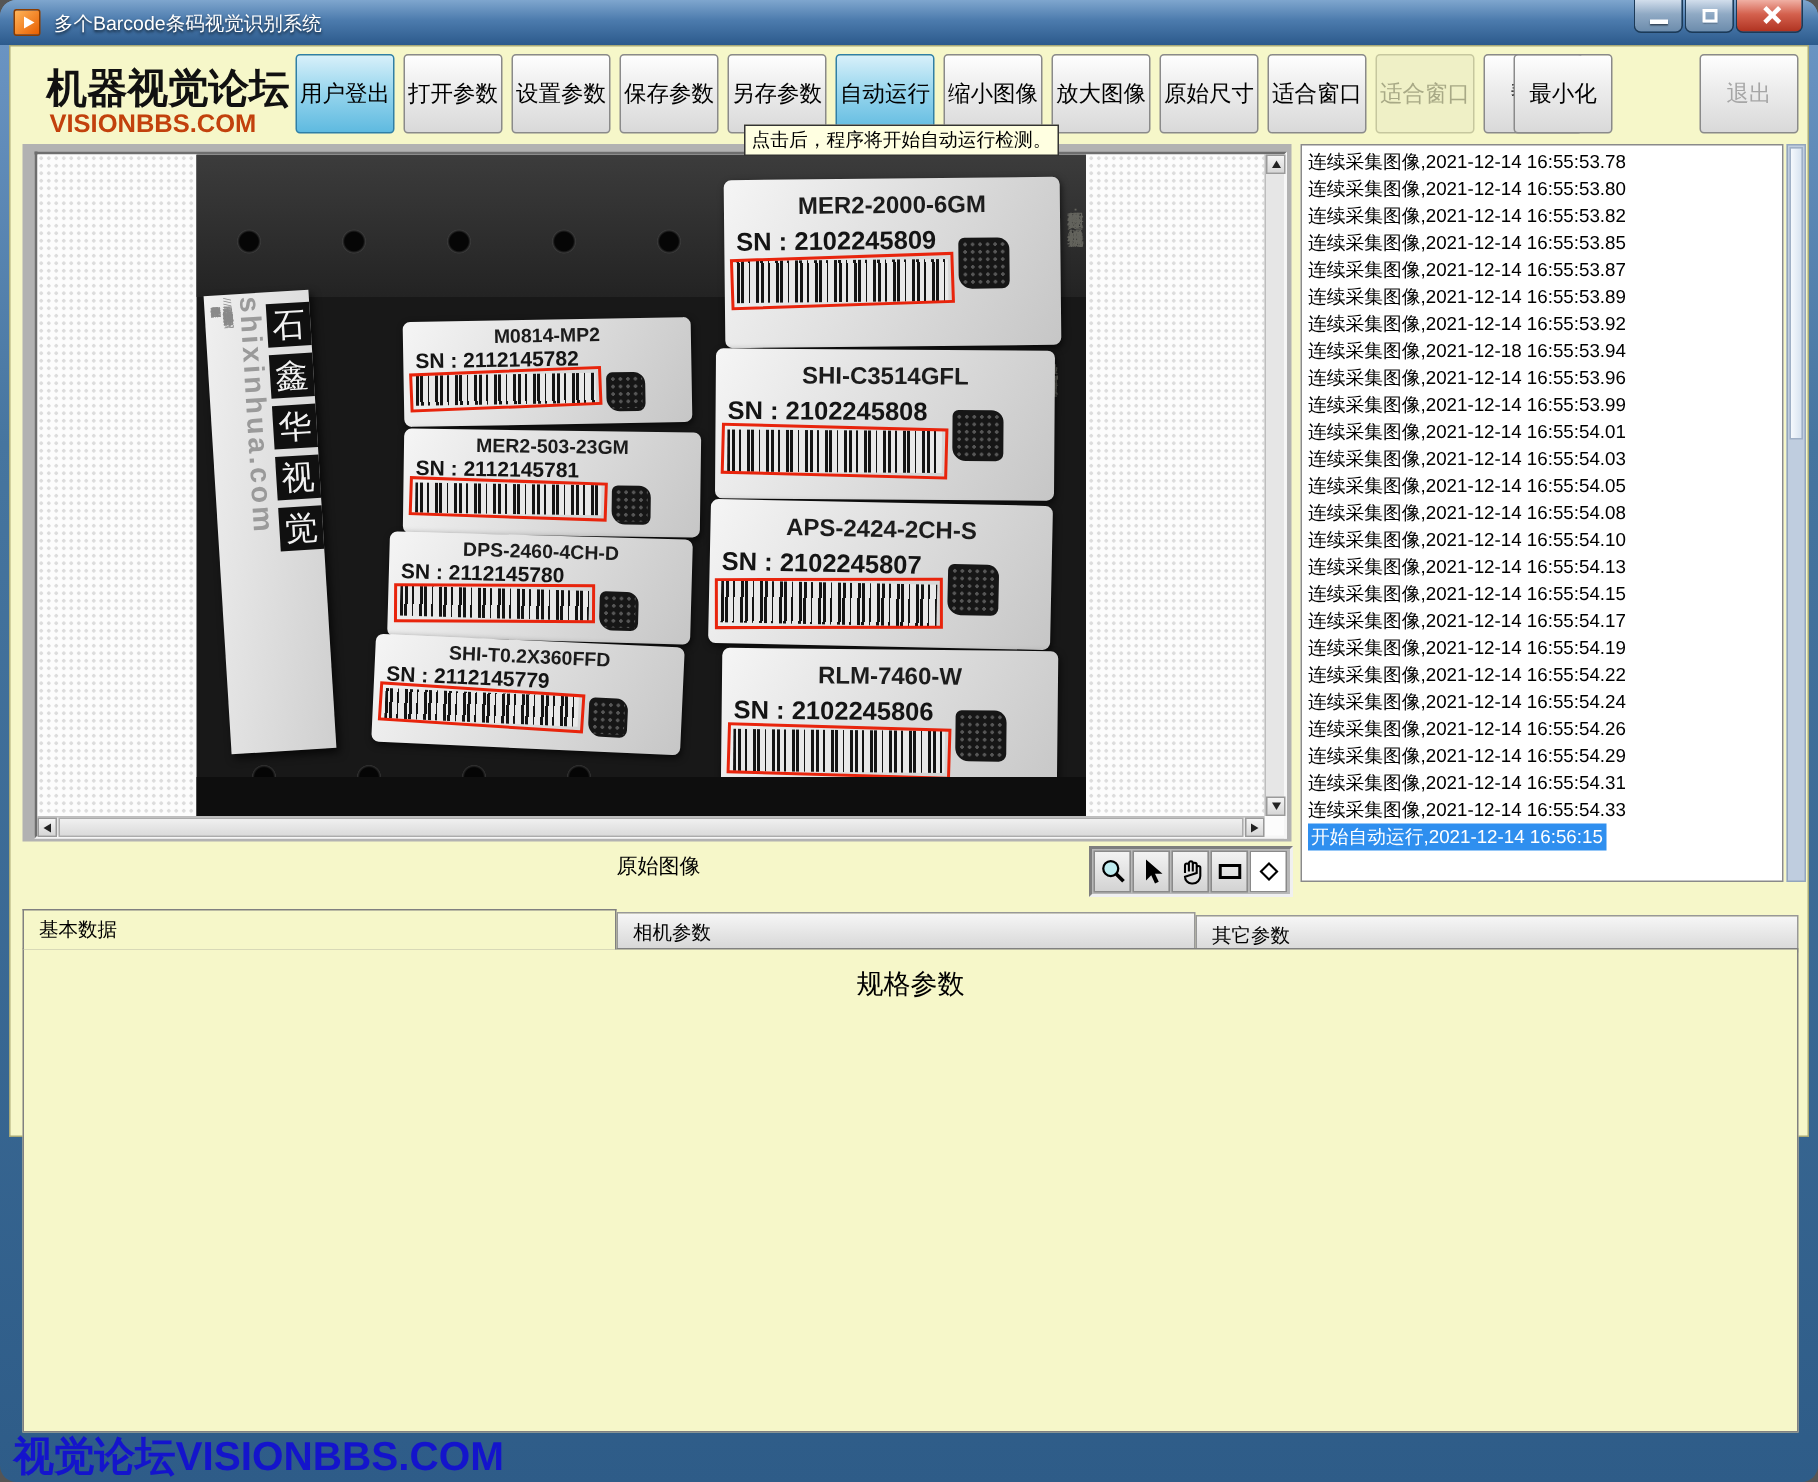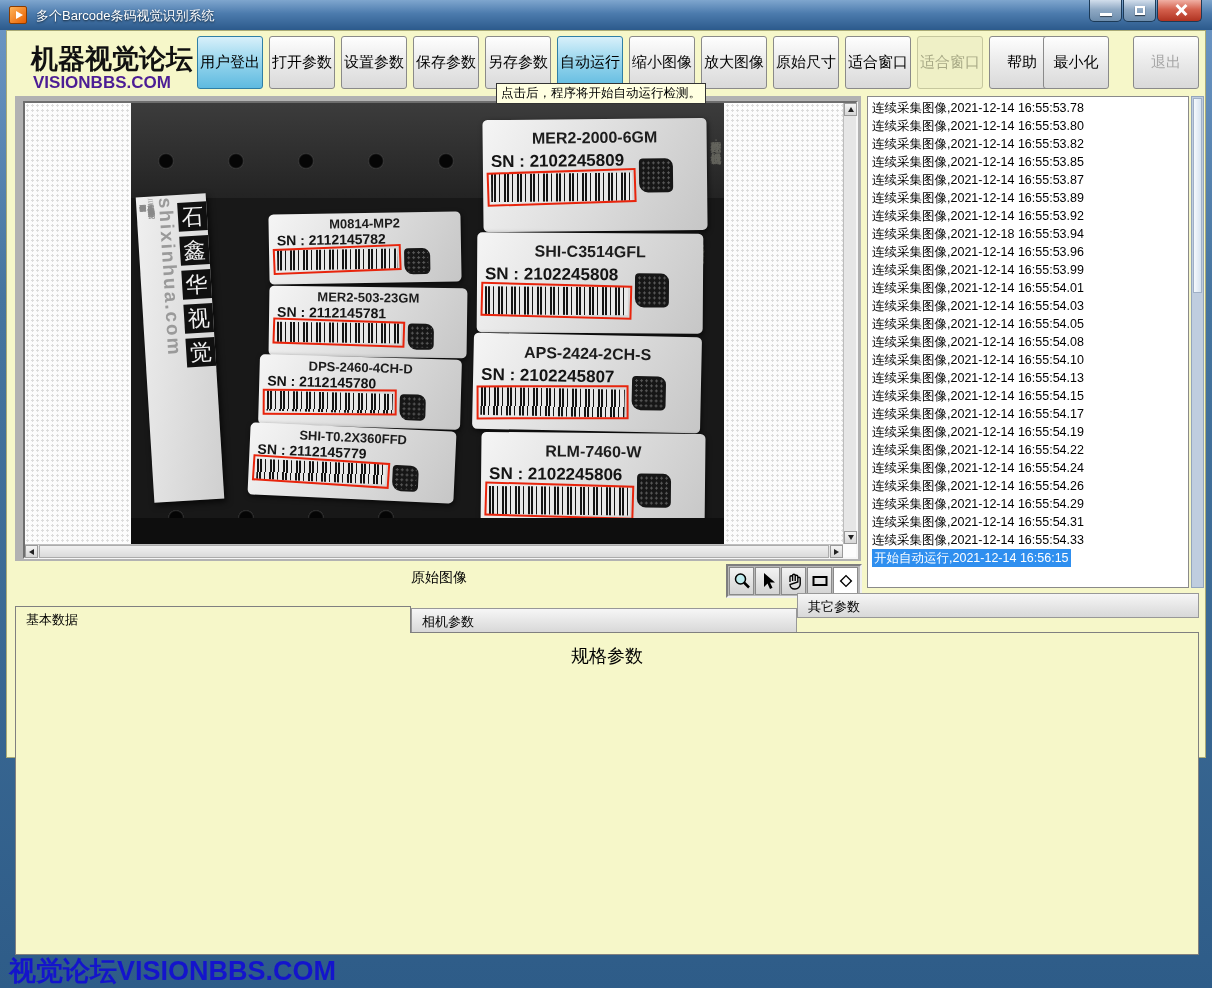--- a/index.html
+++ b/index.html
@@ -1,19 +1,19 @@
 <!DOCTYPE html>
 <html><head>
 <meta charset="utf-8">
 <style>
   * { margin:0; padding:0; box-sizing:border-box; }
   body { font-family:"Liberation Sans","DejaVu Sans",sans-serif; background:#555; }
   .win { position:relative; width:1212px; height:988px;
          background:linear-gradient(180deg,#6E97C6 0%,#46759F 30%,#2E5C88 100%);
-         overflow:hidden; }
+         overflow:hidden;border-radius:11px; }
   
   .titlebar { position:absolute; left:0; top:0; width:100%; height:30px;
       background:linear-gradient(180deg,#7FA6CE 0%,#4C7BAD 45%,#2C5A8C 100%); }
   .app-icon { position:absolute; left:9px; top:6px; width:18px; height:18px; border-radius:2px;
       background:linear-gradient(135deg,#FFB55A,#E85E00); border:1px solid #8A3C00; }
   .app-icon::after { content:''; position:absolute; left:6px; top:4px;
       border-left:7px solid #fff; border-top:4px solid transparent; border-bottom:4px solid transparent; }
   .title-text { position:absolute; left:36px; top:7px; color:#fff; font-size:13px; text-shadow:0 1px 2px #123; }
   .winbtns { position:absolute; right:10px; top:0; display:flex; }
   .wbtn { width:33px; height:22px; border:1px solid #1C3A57; border-top:none;
@@ -22,21 +22,21 @@
   .wbtn.close { width:45px; background:linear-gradient(#F0B0A4,#D4614E 45%,#B03321); }
   .glyph-min { position:absolute; left:10px; top:13px; width:12px; height:3px; background:#fff; box-shadow:0 1px 1px #345; }
   .glyph-max { position:absolute; left:11px; top:6px; width:10px; height:9px; border:2px solid #fff; box-shadow:0 1px 1px #345; }
   .glyph-x  { position:absolute; left:17px; top:4px; width:12px; height:12px; }
   .glyph-x::before,.glyph-x::after { content:''; position:absolute; left:5px; top:-1px; width:3px; height:14px; background:#fff; }
   .glyph-x::before { transform:rotate(45deg); } .glyph-x::after { transform:rotate(-45deg); }
   
   .client { position:absolute; left:6px; top:30px; width:1200px; height:728px;
       background:#F6F7C9; border:1px solid #A9AA77; }
   .logo1 { position:absolute; left:24px; top:10px; font-size:27px; font-weight:bold; color:#111; }
-  .logo2 { position:absolute; left:26px; top:42px; font-size:17px; font-weight:bold; color:#4c1d95; }
+  .logo2 { position:absolute; left:26px; top:42px; font-size:17px; font-weight:bold; color:#c2410c; }
   .btn { position:absolute; top:5px; width:66px; height:53px; border:1px solid #8A8A8A; border-radius:3px;
       background:linear-gradient(#FEFEFE,#ECECEC 45%,#D9D9D9); font-size:15px; color:#000;
       display:flex; align-items:center; justify-content:center; }
   .btn.hl { background:linear-gradient(#D8F0FA,#9AD7EE 45%,#5FBAE0); border-color:#2F7FA6; }
   .btn.dis-y { background:#EFF0C6; border-color:#C6C79E; color:#A8A986; }
   .btn.dis { color:#A6A6A6; }
   .tooltip { position:absolute; left:489px; top:52px; z-index:60; background:#FFFFE1;
       border:1px solid #333; font-size:12.5px; padding:1px 4px; white-space:nowrap; }
   
   .stage { position:absolute; left:8px; top:65px; width:846px; height:465px; background:#B2B2B2; }
@@ -126,21 +126,21 @@
   .log-hl { display:inline-block; background:#2F8FEF; color:#fff; padding:0 2px; }
   .log-sb { position:absolute; left:1184px; top:65px; width:13px; height:492px;
       background:#BFCDDF; border:1px solid #93A5BC; }
   .log-thumb { position:absolute; left:1px; top:1px; width:9px; height:195px;
       background:linear-gradient(90deg,#F5F9FD,#D7E3F0); border:1px solid #9FB0C6; }
   
   .tab { position:absolute; font-size:13px; color:#000; padding:4px 0 0 10px; }
   .tab-active { left:8px; top:575px; width:396px; height:27px; background:#F6F7C9;
       border:1px solid #808080; border-bottom:none; z-index:3; }
   .tab-i2 { left:404px; top:577px; width:386px; height:25px; background:linear-gradient(#F6F6F6,#D8D8D8); border:1px solid #989898; }
-  .tab-i3 { left:790px; top:562px; width:402px; height:25px; background:linear-gradient(#F6F6F6,#D8D8D8); border:1px solid #989898; }
+  .tab-i3 { left:790px; top:579px; width:402px; height:25px; background:linear-gradient(#F6F6F6,#D8D8D8); border:1px solid #989898; }
   .panel { position:absolute; left:8px; top:601px; width:1184px; height:323px; border:1px solid #808080; background:#F6F7C9; z-index:2; }
   .flabel { position:absolute; font-size:18px; color:#000; }
   .field { position:absolute; background:#EFEFEF; border:2px solid; border-color:#7A7A7A #FFF #FFF #7A7A7A;
       font-size:17px; color:#000; padding:4px 6px; white-space:nowrap; overflow:hidden; }
   .combo-btn { position:absolute; right:2px; top:2px; bottom:2px; width:20px;
       background:linear-gradient(#F6F6F6,#D6D6D6); border:1px solid #8A8A8A;
       display:flex; align-items:center; justify-content:center; }
   .group { position:absolute; left:548px; top:613px; width:142px; height:132px; background:#F1F1F1;
       border:2px solid; border-color:#828282 #F6F6F6 #F6F6F6 #828282; box-shadow:0 0 0 1px #C9C9C9; padding:2px 4px; }
   .group .glabel { font-size:15px; color:#000; margin-top:1px; }
@@ -199,21 +199,21 @@
     <div class="btn" style="left:334px">设置参数</div>
     <div class="btn" style="left:406px">保存参数</div>
     <div class="btn" style="left:478px">另存参数</div>
     <div class="btn hl" style="left:550px">自动运行</div>
     <div class="btn" style="left:622px">缩小图像</div>
     <div class="btn" style="left:694px">放大图像</div>
     <div class="btn" style="left:766px">原始尺寸</div>
     <div class="btn" style="left:838px">适合窗口</div>
     <div class="btn dis-y" style="left:910px">适合窗口</div>
     <div class="btn" style="left:982px">帮助</div>
-    <div class="btn" style="left:1036px">最小化</div>
+    <div class="btn" style="left:1002px">最小化</div>
     <div class="btn dis" style="left:1126px">退出</div>
 
     <div class="tooltip">点击后，程序将开始自动运行检测。</div>
 
     <div class="stage"></div>
     <div class="img-widget">
       <div class="img-canvas">
         <div class="photo">
           <div class="holes"></div>
           <div class="wm wm1">视觉系统集成，图像处理教材。</div>

